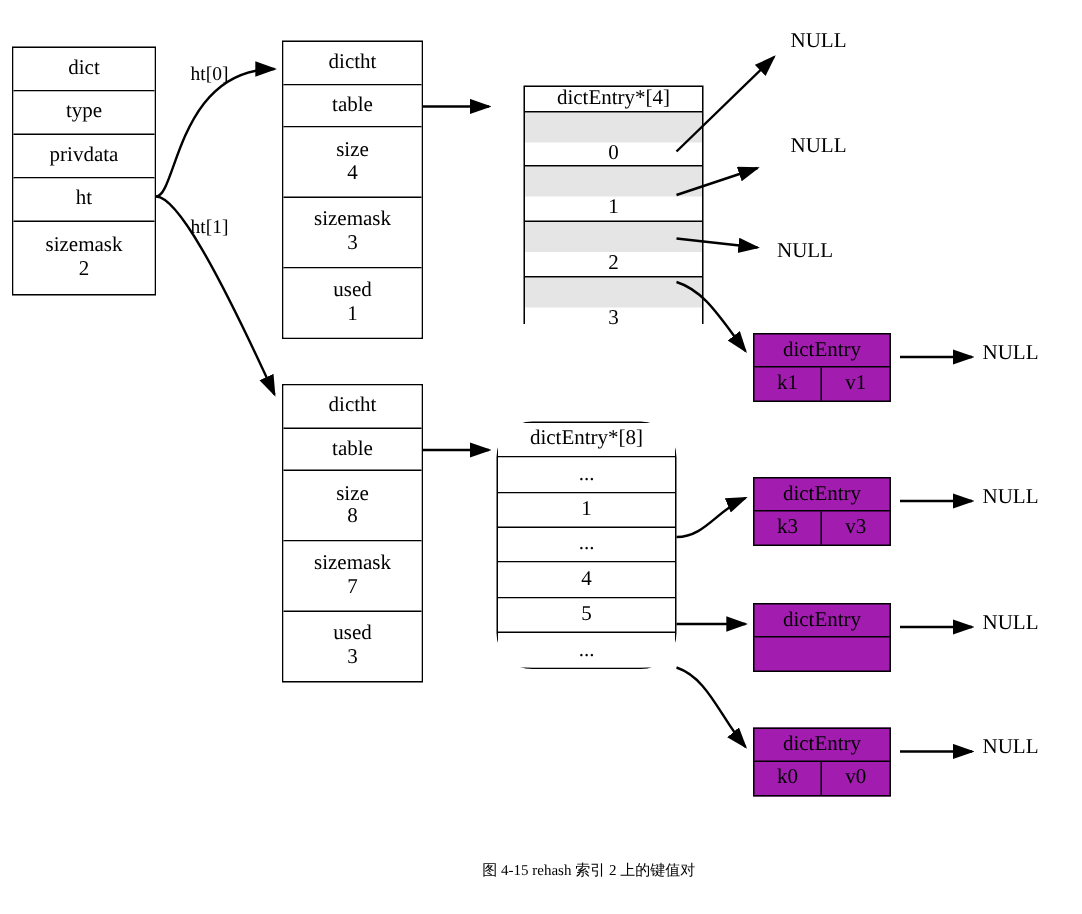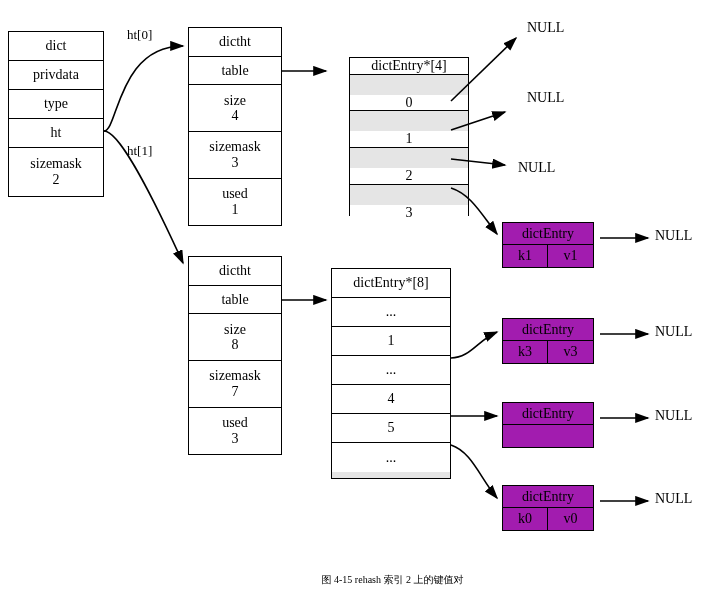--- a/index.html
+++ b/index.html
@@ -102,24 +102,24 @@
 </head>
 <body>
 
 <div id="root">
 
   <div class="box" style="left:8px; top:31px; width:96px; height:166px;">
     <div class="cell" style="height:29px;">
       <span>dict</span>
     </div>
     <div class="cell" style="height:29px;">
+      <span>type</span>
+    </div>
+    <div class="cell" style="height:29px;">
       <span>privdata</span>
-    </div>
-    <div class="cell" style="height:29px;">
-      <span>type</span>
     </div>
     <div class="cell" style="height:29px;">
       <span>ht</span>
     </div>
     <div class="cell" style="height:48px;">
       <span>sizemask</span>
       <span class="sub">2</span>
     </div>
   </div>
 
@@ -176,21 +176,21 @@
     <div class="cell" style="height:47px;">
       <span>sizemask</span>
       <span class="sub">7</span>
     </div>
     <div class="cell" style="height:47px;">
       <span>used</span>
       <span class="sub">3</span>
     </div>
   </div>
 
-  <div class="box" style="left:331px; top:268px; width:120px; height:211px;">
+  <div class="box" style="left:331px; top:281px; width:120px; height:165px;border-radius:24px;">
     <div class="cell" style="height:29px;">
       <span>dictEntry*[8]</span>
     </div>
     <div class="cell" style="height:29px;">
       <span>...</span>
     </div>
     <div class="cell" style="height:29px;">
       <span>1</span>
     </div>
     <div class="cell" style="height:29px;">
@@ -228,21 +228,21 @@
   </div>
 
   <div class="entry" style="left:502px; top:485px; width:92px; height:46px;">
     <div class="head">dictEntry</div>
     <div class="kv">
       <div class="k">k0</div>
       <div class="v">v0</div>
     </div>
   </div>
 
-  <div class="label" style="left:127px; top:27px;">ht[0]</div>
+  <div class="label" style="left:127px; top:41px;">ht[0]</div>
   <div class="label" style="left:127px; top:143px;">ht[1]</div>
 
   <div class="nulltext" style="left:527px; top:20px;">NULL</div>
   <div class="nulltext" style="left:527px; top:90px;">NULL</div>
   <div class="nulltext" style="left:518px; top:160px;">NULL</div>
 
   <div class="nulltext" style="left:655px; top:228px;">NULL</div>
   <div class="nulltext" style="left:655px; top:324px;">NULL</div>
   <div class="nulltext" style="left:655px; top:408px;">NULL</div>
   <div class="nulltext" style="left:655px; top:491px;">NULL</div>

